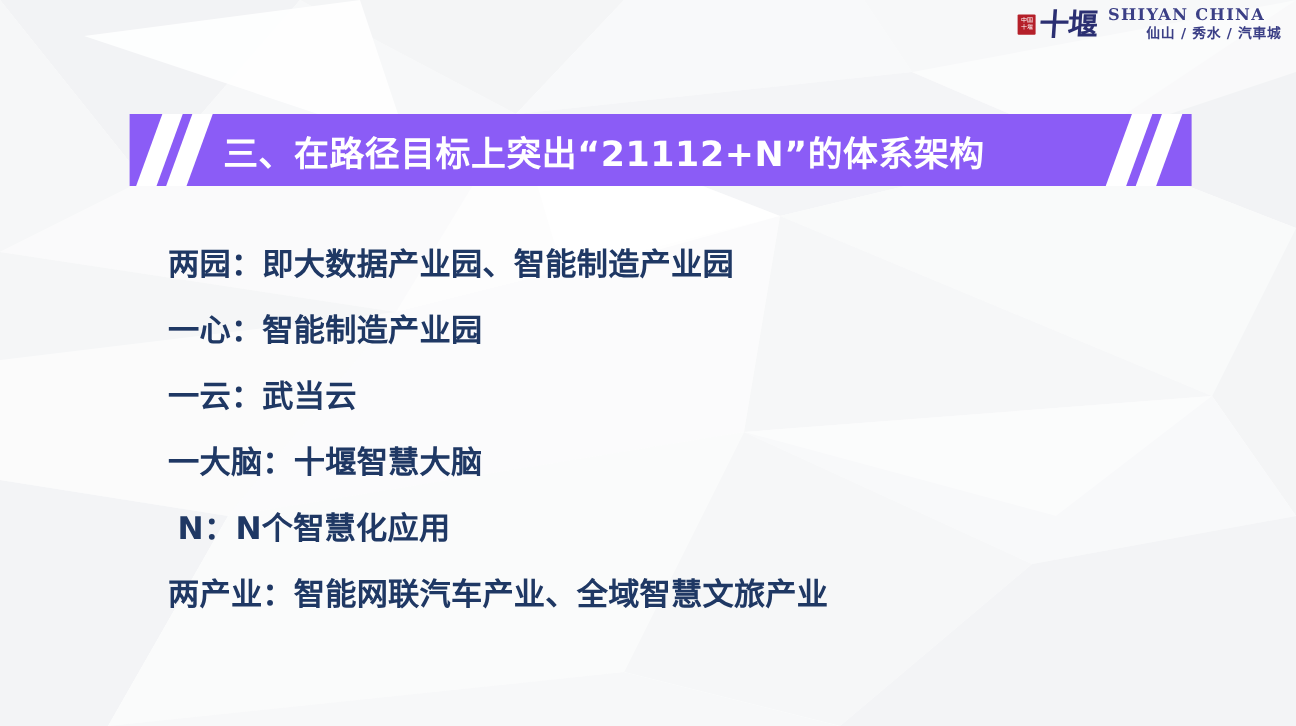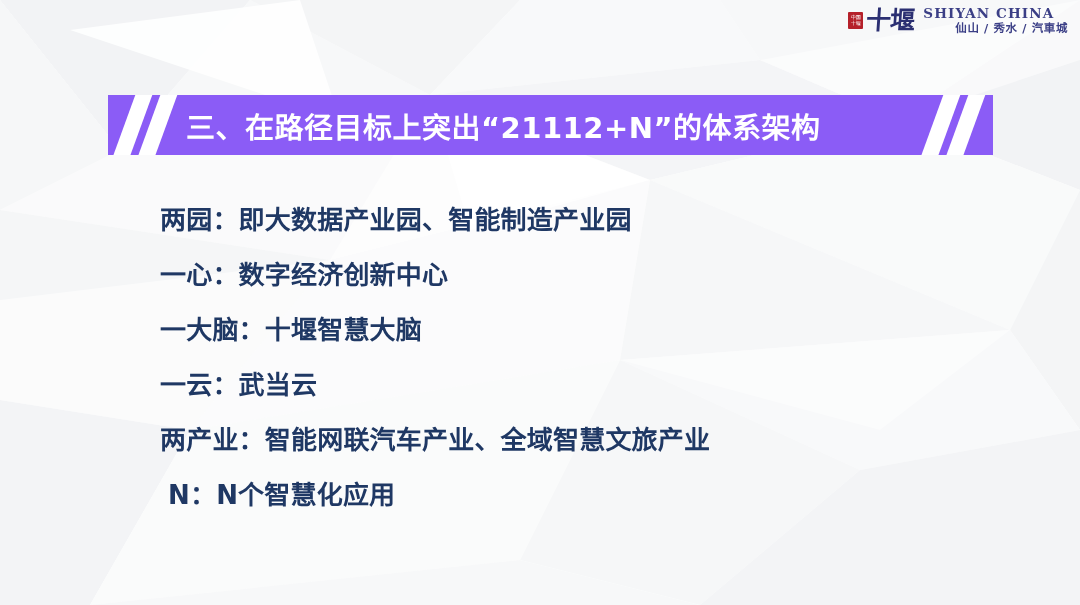--- a/index.html
+++ b/index.html
@@ -136,21 +136,20 @@
     white-space: nowrap;
   }
 
   
   .body-list {
     position: absolute;
     left: 0;
     top: 190px;
     width: 937px;
     z-index: 4;
-    padding-left: 20px;
   }
   .body-line {
     height: 55px;
     display: flex;
     align-items: center;
     color: #1f3864;
     font-family: "DejaVu Sans", "Liberation Sans", sans-serif;
     font-size: 26px;
     font-weight: 700;
     letter-spacing: 0.2px;
@@ -210,20 +209,20 @@
   <div class="title-banner">
     <div class="slash s1"></div>
     <div class="slash s2"></div>
     <div class="slash s3"></div>
     <div class="slash s4"></div>
     <div class="title-text">三、在路径目标上突出“21112+N”的体系架构</div>
   </div>
 
   <div class="body-list">
     <div class="body-line indent-std">两园：即大数据产业园、智能制造产业园</div>
-    <div class="body-line indent-std">一心：数字经济创新中心</div>
+    <div class="body-line indent-std">一心：智能制造产业园</div>
+    <div class="body-line indent-std">一云：武当云</div>
     <div class="body-line indent-std">一大脑：十堰智慧大脑</div>
-    <div class="body-line indent-std">一云：武当云</div>
+    <div class="body-line indent-last"> N：N个智慧化应用</div>
     <div class="body-line indent-std">两产业：智能网联汽车产业、全域智慧文旅产业</div>
-    <div class="body-line indent-last"> N：N个智慧化应用</div>
   </div>
 
 </div>
 
 </body></html>

